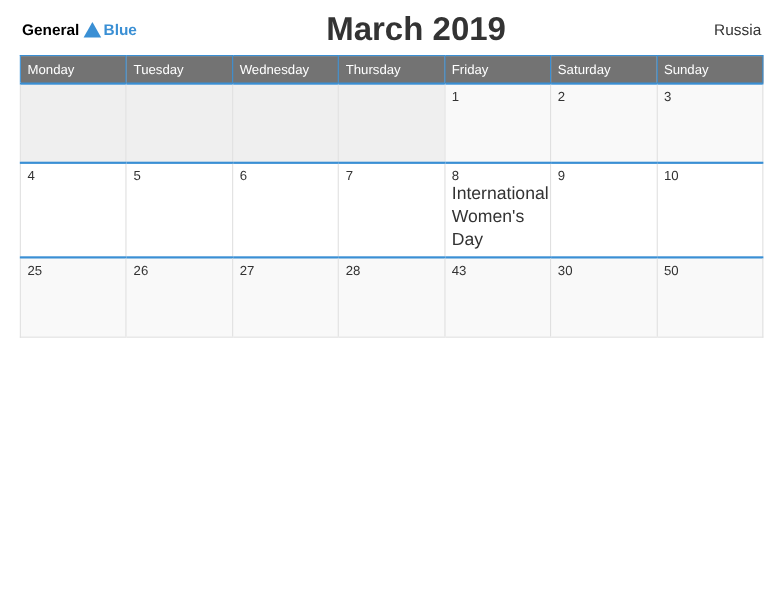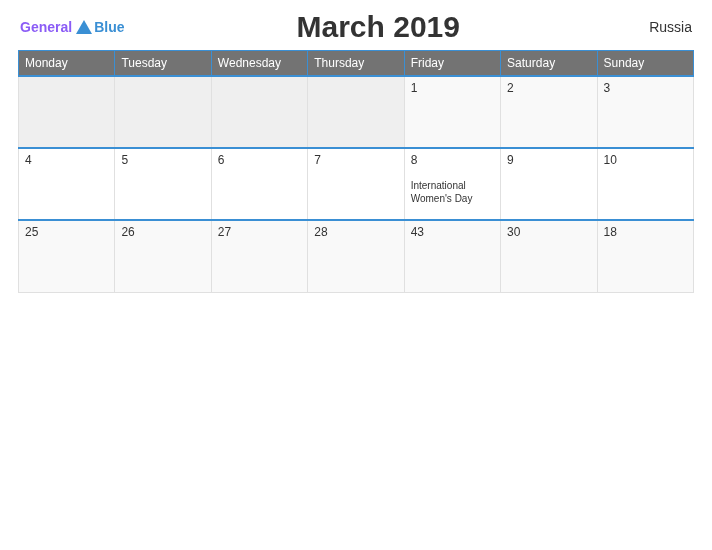--- a/index.html
+++ b/index.html
@@ -25,21 +25,21 @@
       padding: 0 2px;
     }
     .logo {
       display: flex;
       align-items: center;
       gap: 2px;
     }
     .logo-text-general {
       font-size: 14px;
       font-weight: bold;
-      color: #8b5cf6;
+      color: #000000;
     }
     .logo-text-blue {
       font-size: 14px;
       font-weight: bold;
       color: #3a8fd4;
     }
     .logo-triangle {
       width: 0;
       height: 0;
       border-left: 8px solid transparent;
@@ -93,23 +93,23 @@
     }
     .calendar-table tbody tr:last-child td {
       border-bottom: 1px solid #e0e0e0;
     }
     .day-number {
       font-size: 12px;
       color: #333;
       display: block;
     }
     .holiday-name {
-      font-size: 10px;
-      color: #333;
-      margin-top: 12px;
+      font-size: 16px;
+      color: #333;
+      margin-top: 0;
       display: block;
       line-height: 1.3;
     }
     .empty-cell {
       background: #f5f5f5;
     }
     
     .calendar-table tbody tr:nth-child(odd) td {
       background: #f9f9f9;
     }
@@ -200,18 +200,18 @@
           <td>
             <span class="day-number">28</span>
           </td>
           <td>
             <span class="day-number">43</span>
           </td>
           <td>
             <span class="day-number">30</span>
           </td>
           <td>
-            <span class="day-number">18</span>
+            <span class="day-number">50</span>
           </td>
         </tr>
       </tbody>
   </table>
 </div>
 
 </body></html>

